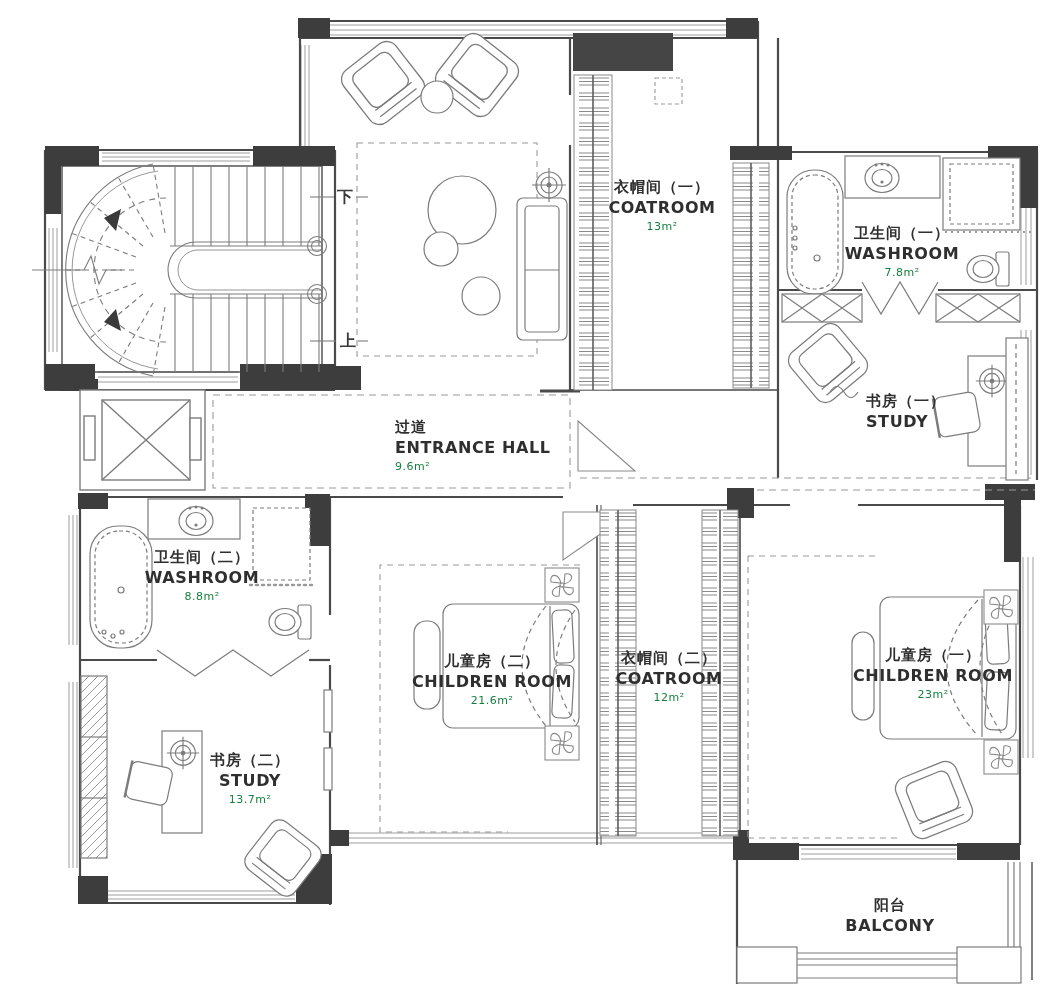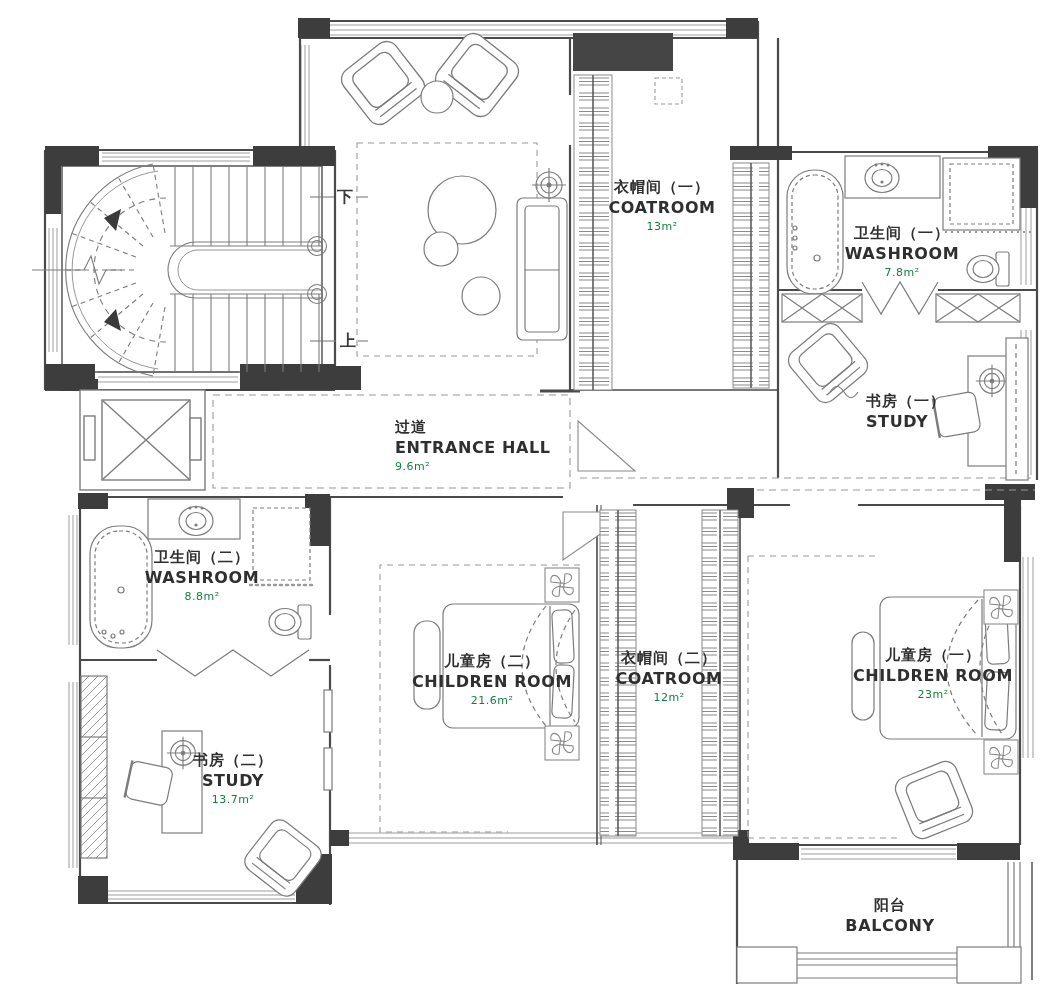--- a/index.html
+++ b/index.html
@@ -446,21 +446,21 @@
   <span class="en">ENTRANCE HALL</span>
   <span class="area">9.6m²</span>
 </div>
 
 <div class="room-label" style="left:202px;top:548px;">
   <span class="zh">卫生间（二）</span>
   <span class="en">WASHROOM</span>
   <span class="area">8.8m²</span>
 </div>
 
-<div class="room-label" style="left:233px;top:751px;">
+<div class="room-label" style="left:250px;top:751px;">
   <span class="zh">书房（二）</span>
   <span class="en">STUDY</span>
   <span class="area">13.7m²</span>
 </div>
 
 <div class="room-label" style="left:492px;top:652px;">
   <span class="zh">儿童房（二）</span>
   <span class="en">CHILDREN ROOM</span>
   <span class="area">21.6m²</span>
 </div>

